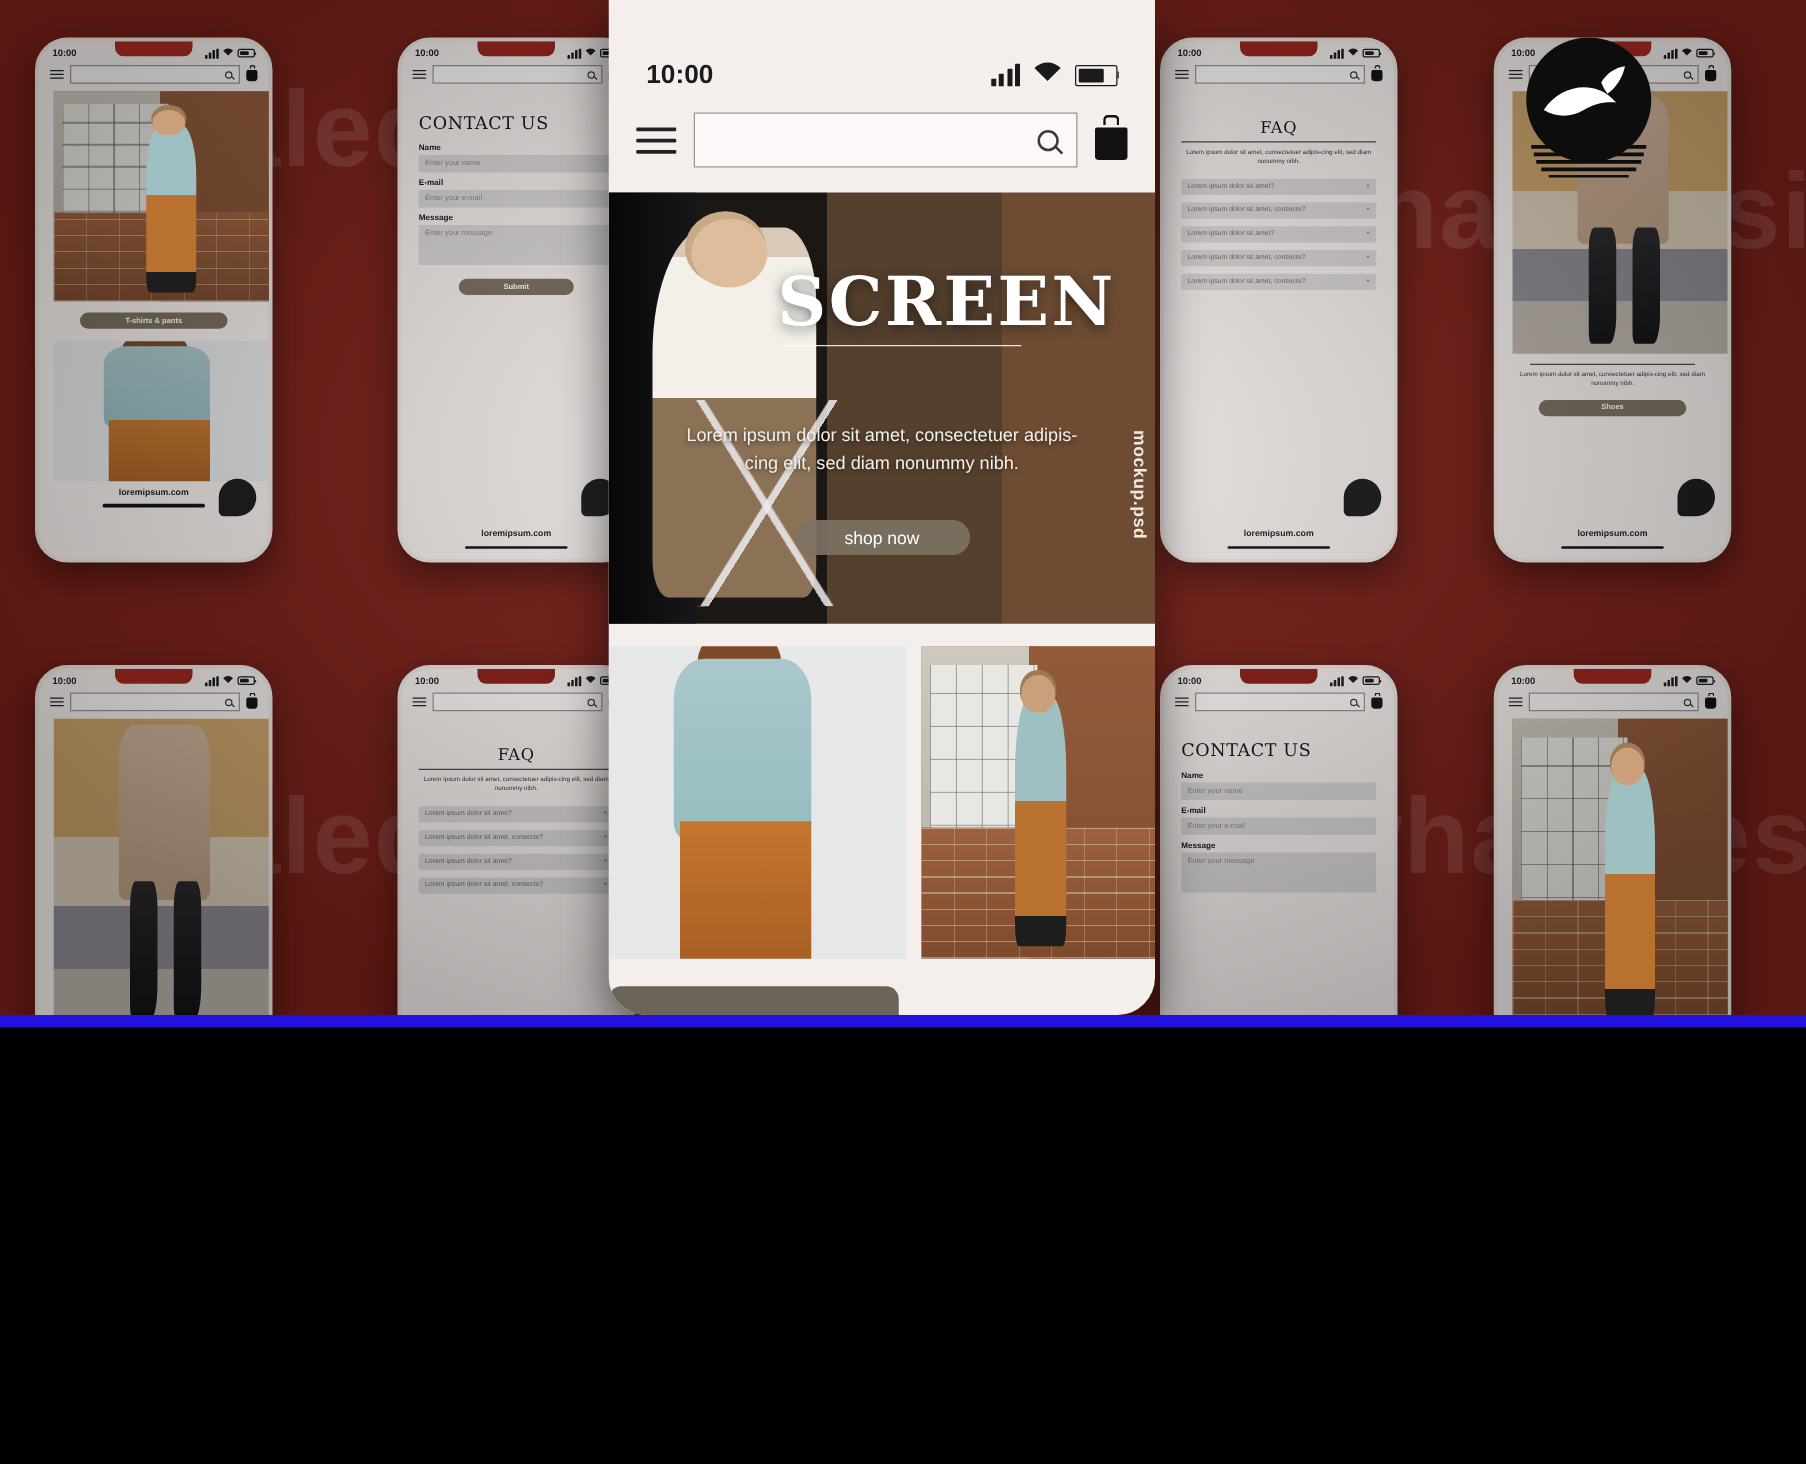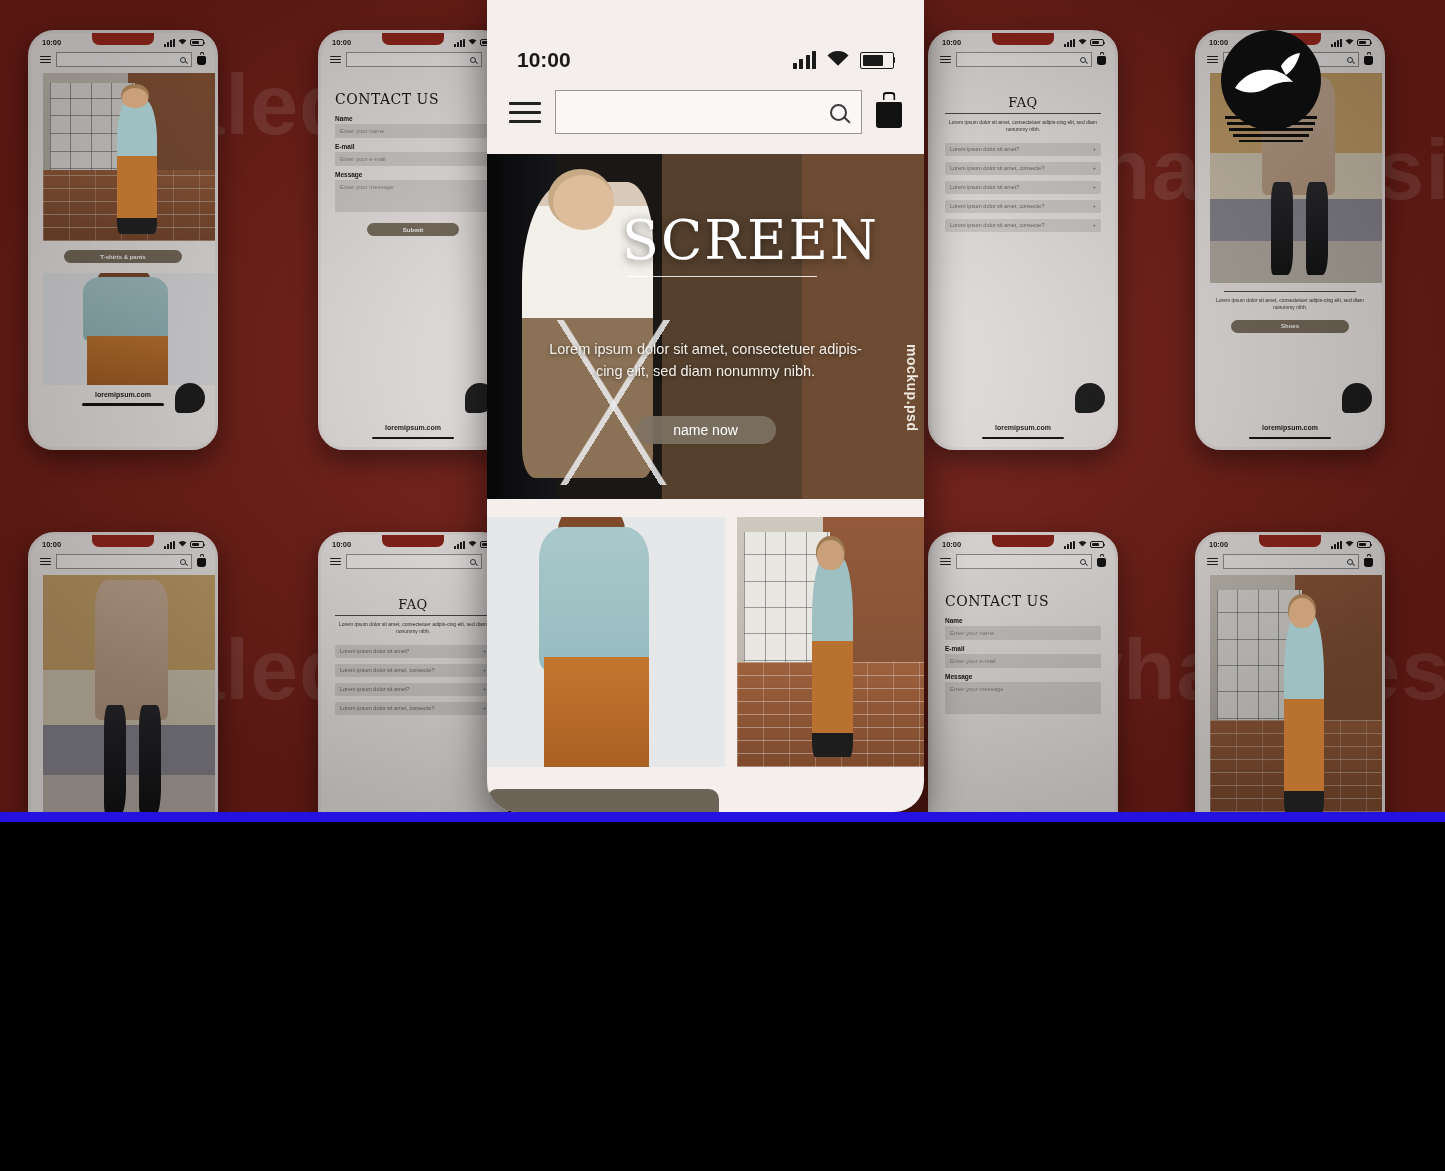--- a/index.html
+++ b/index.html
@@ -210,20 +210,21 @@
   #phone-center .bag b { width: 26px; height: 26px; }
   #phone-center .bag i { width: 13px; height: 8px; top: -5px; border-width: 2px; }
   #phone-center .bag { padding-top: 5px; }
 
   .hero-wrap { position: relative; height: 345px; }
   .hero-title {
     position: absolute; left: 135px; top: 55px;
     font-family: "DejaVu Serif", serif;
     font-size: 54px; letter-spacing: 2px; color: #fff;
     text-shadow: 0 2px 10px rgba(0,0,0,.5);
+    font-weight: bold;
   }
   .hero-rule { position: absolute; left: 140px; top: 122px; width: 190px; height: 1px; background: rgba(255,255,255,.85); }
   .hero-copy {
     position: absolute; left: 60px; right: 60px; top: 185px;
     color: #f2efe9; font-size: 14.5px; line-height: 1.5; text-align: center;
     text-shadow: 0 1px 4px rgba(0,0,0,.55);
   }
   .hero-cta {
     position: absolute; left: 50%; transform: translateX(-50%); top: 262px;
     width: 140px; height: 28px; font-size: 14px; font-weight: 400;
@@ -801,21 +802,21 @@
       </div>
 
       <div class="hero-wrap img-hero">
         <span class="curtain"></span>
         <span class="person"></span>
         <span class="pface"></span>
         <span class="chair"></span>
         <div class="hero-title">SCREEN</div>
         <div class="hero-rule"></div>
         <div class="hero-copy">Lorem ipsum dolor sit amet, consectetuer adipis-cing elit, sed diam nonummy nibh.</div>
-        <div class="pill hero-cta">name now</div>
+        <div class="pill hero-cta">shop now</div>
         <div class="psd-tag">mockup.psd</div>
       </div>
 
       <div class="gallery">
         <div class="g-left img-studio">
           <span class="hair"></span>
             <span class="torso"></span>
             <span class="skirt"></span>
         </div>
         <div class="g-right img-window">

